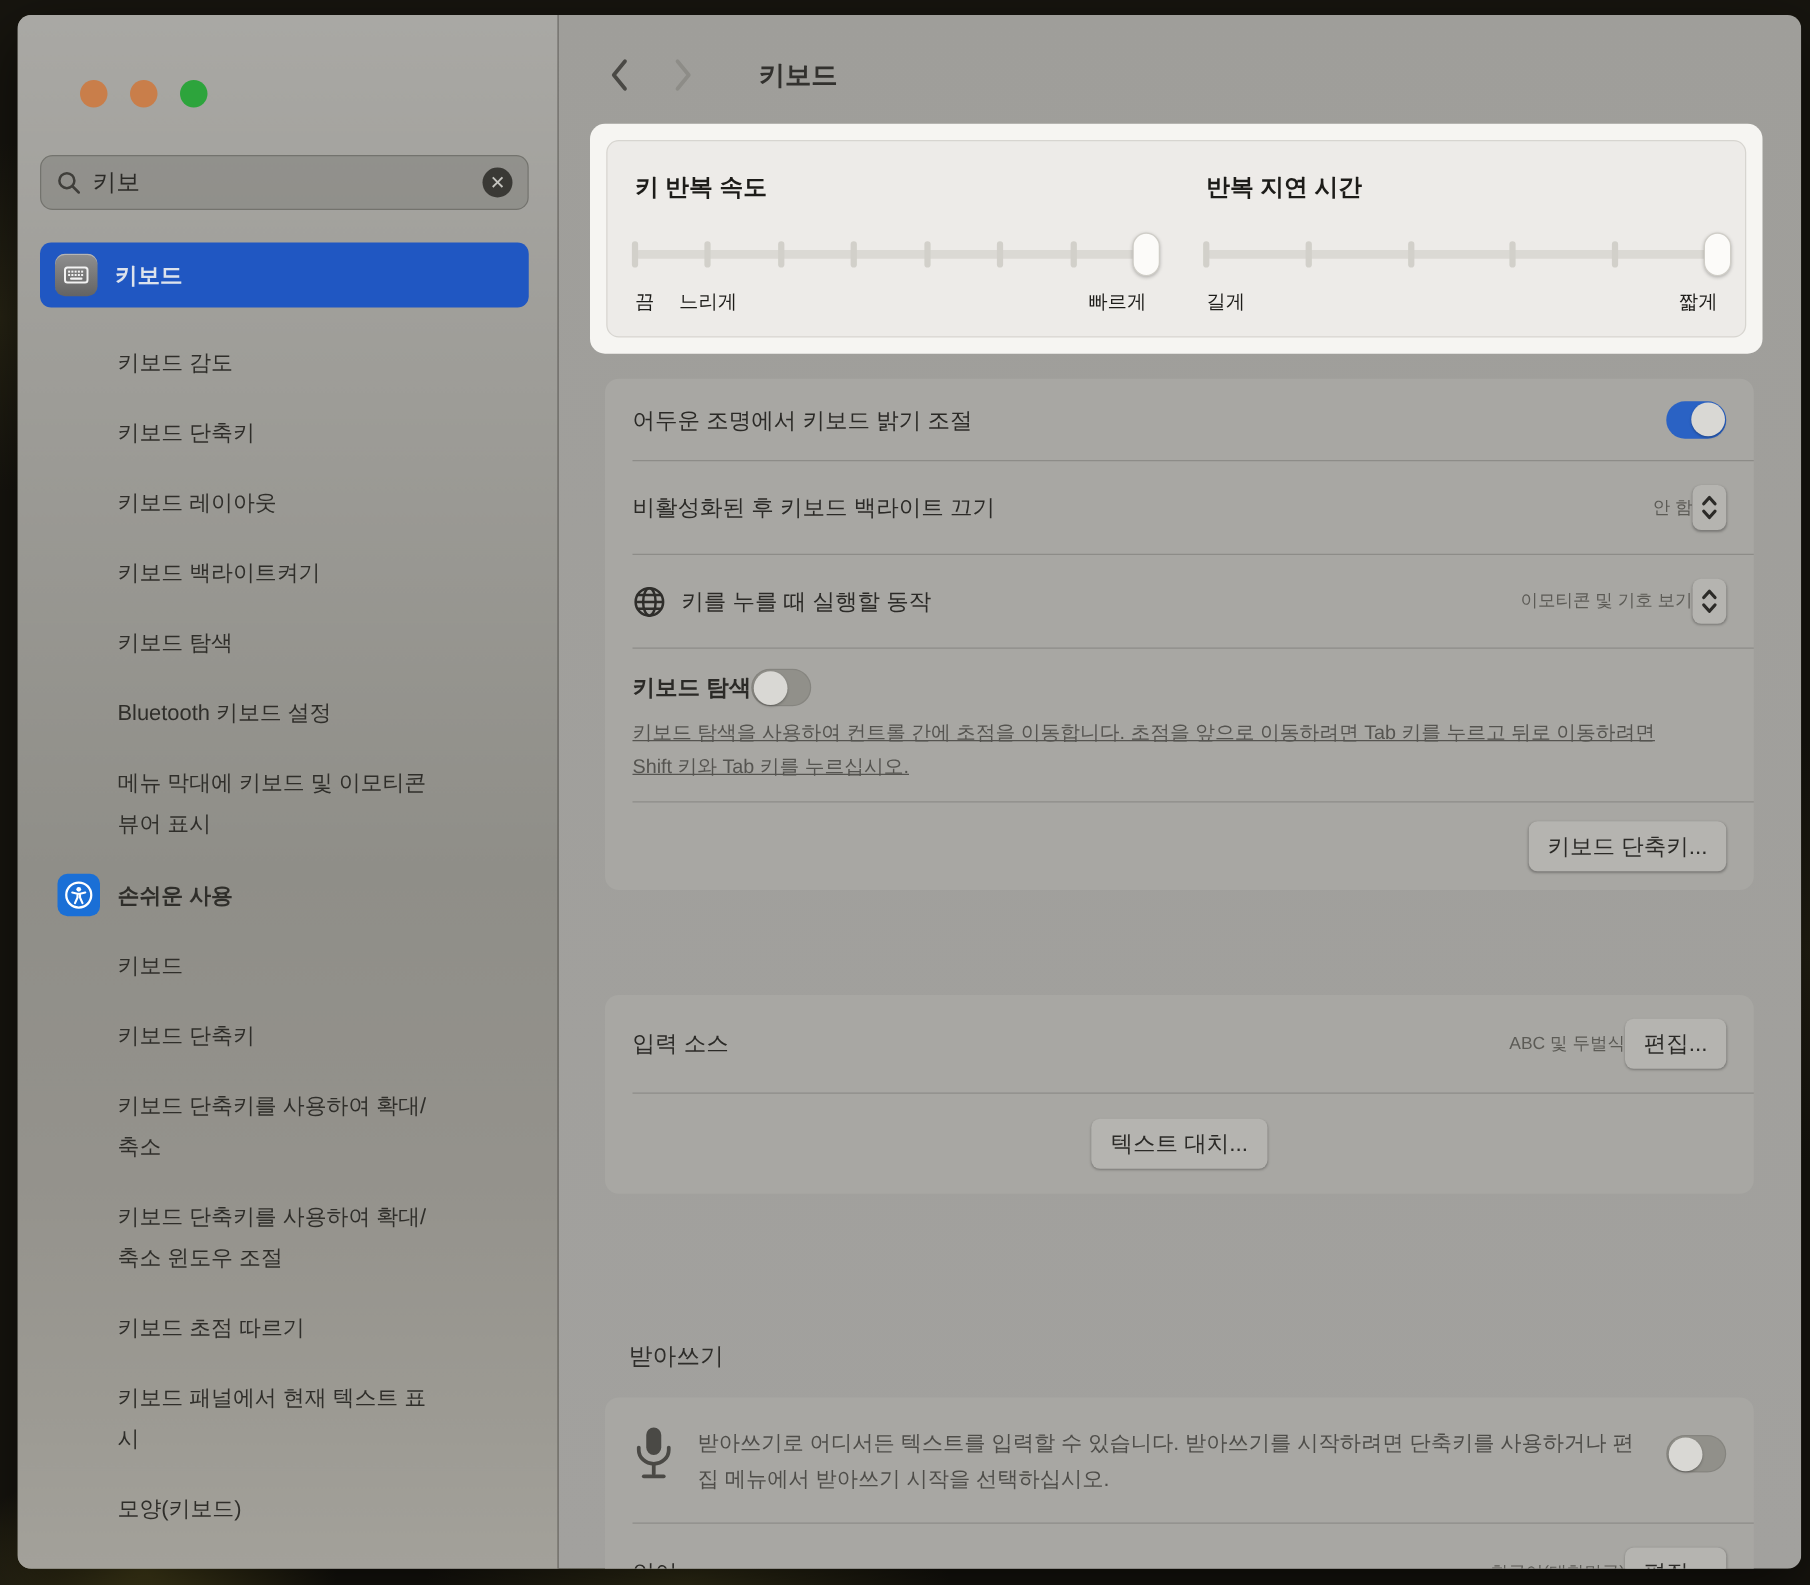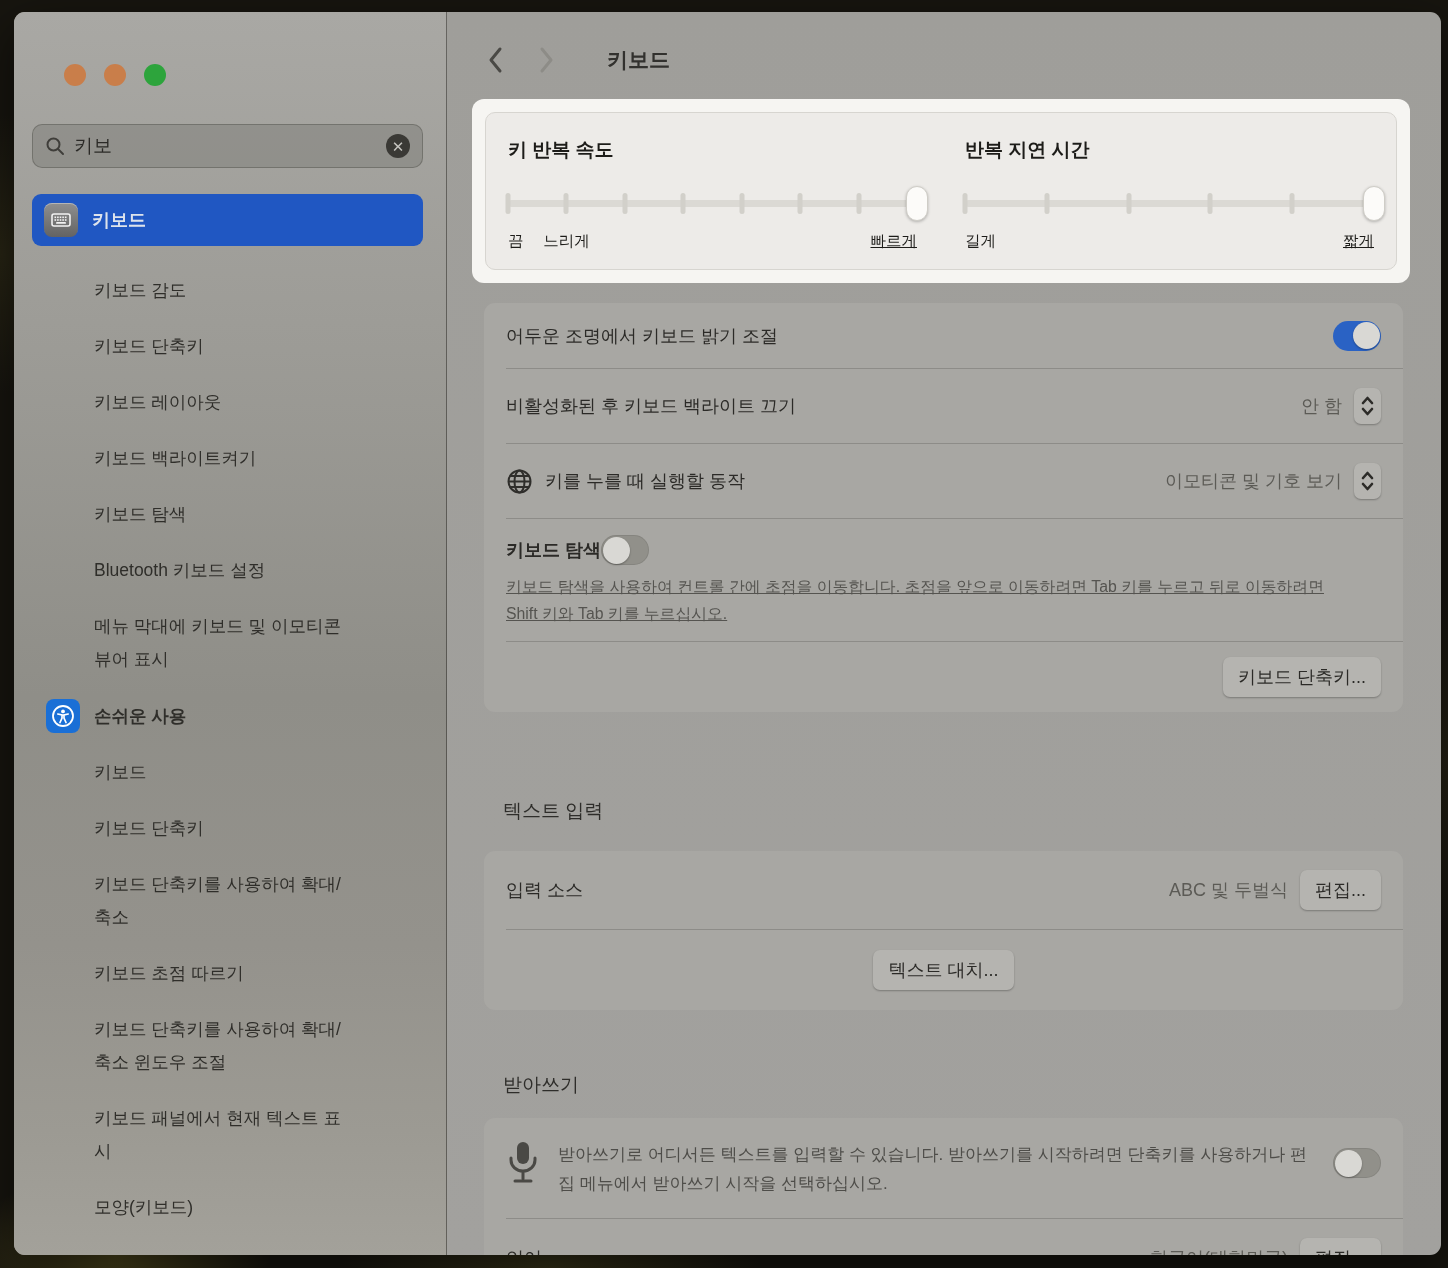--- a/index.html
+++ b/index.html
@@ -93,29 +93,29 @@
     background:#d2d0ca; transform:translateX(-50%);
   }
   .slider .thumb {
     position:absolute; top:1px; width:22px; height:35px; border-radius:11px;
     background:#fcfbf9; border:1px solid #cfcdc7; transform:translateX(-50%);
     box-shadow:0 1px 3px rgba(0,0,0,.25);
   }
   .slider-scale { position:relative; height:22px; margin-top:10px; font-size:15.5px; color:#1d1c19; }
   .slider-scale .s-start { position:absolute; left:0; }
   .slider-scale .s-mid { position:absolute; left:14.3%; transform:translateX(-50%); }
-  .slider-scale .s-end { position:absolute; right:0;text-decoration:underline; }
+  .slider-scale .s-end { position:absolute; right:0; }
   
   .card {
     position:absolute; left:37px; width:919px; background:#a8a7a3; border-radius:11px;
   }
   .row { display:flex; align-items:center; padding:0 22px; }
   .row .grow { flex:1 1 auto; }
   .rlabel { font-size:18px; color:#2b2a27; }
-  .rvalue { font-size:18px; color:#5c5b56; margin-right:12px; }
+  .rvalue { font-size:14px; color:#5c5b56; }
   .divider { height:1px; background:rgba(0,0,0,.16); margin-left:22px; }
   .toggle { width:48px; height:30px; border-radius:15px; position:relative; flex:0 0 auto; }
   .toggle.on { background:#2a62c4; }
   .toggle.off { background:#91908a; box-shadow:inset 0 0 0 1px rgba(0,0,0,.08); }
   .toggle .knob {
     position:absolute; top:1.5px; width:27px; height:27px; border-radius:50%;
     background:#d9d8d4; box-shadow:0 1px 2px rgba(0,0,0,.3);
   }
   .toggle.on .knob { right:1.5px; }
   .toggle.off .knob { left:1.5px; }
@@ -194,22 +194,22 @@
               <circle cx="13" cy="8.4" r="1.9" fill="#fff"></circle>
               <path d="M7.8 11 L12 12 L12 15 L10 19.5 M18.2 11 L14 12 L14 15 L16 19.5 M12 12 L14 12" fill="none" stroke="#fff" stroke-width="1.7" stroke-linecap="round"></path>
             </svg>
         </span>
         <span class="group-label">손쉬운 사용</span>
       </div>
 
       <div class="side-item">키보드</div>
       <div class="side-item">키보드 단축키</div>
       <div class="side-item">키보드 단축키를 사용하여 확대/축소</div>
+      <div class="side-item">키보드 단축키를 사용하여 확대/축소 윈도우 조절</div>
       <div class="side-item">키보드 초점 따르기</div>
-      <div class="side-item">키보드 단축키를 사용하여 확대/축소 윈도우 조절</div>
       <div class="side-item">키보드 패널에서 현재 텍스트 표시</div>
       <div class="side-item">모양(키보드)</div>
       <div class="side-item">비활성 상태 후 패널</div>
     </div>
   </div>
 
   <div class="main">
 
     <div class="nav">
       <span class="chev">
@@ -322,21 +322,21 @@
         </div>
         <div class="desc" style="width:820px;margin-top:8px;text-decoration:underline;">키보드 탐색을 사용하여 컨트롤 간에 초점을 이동합니다. 초점을 앞으로 이동하려면 Tab 키를 누르고 뒤로 이동하려면 Shift 키와 Tab 키를 누르십시오.</div>
       </div>
       <div class="divider"></div>
       <div class="row" style="height:70px;justify-content:flex-end;">
         <button class="btn">키보드 단축키...</button>
       </div>
     </div>
 
     <div class="sec-heading" style="top:786px;">텍스트 입력</div>
-    <div class="card" style="top:839px;">
+    <div class="card" style="top:784px;">
       <div class="row" style="height:78px;">
         <span class="rlabel grow">입력 소스</span>
         <span class="rvalue">ABC 및 두벌식</span>
         <button class="btn">편집...</button>
       </div>
       <div class="divider"></div>
       <div class="row" style="height:80px;justify-content:center;">
         <button class="btn">텍스트 대치...</button>
       </div>
     </div>

